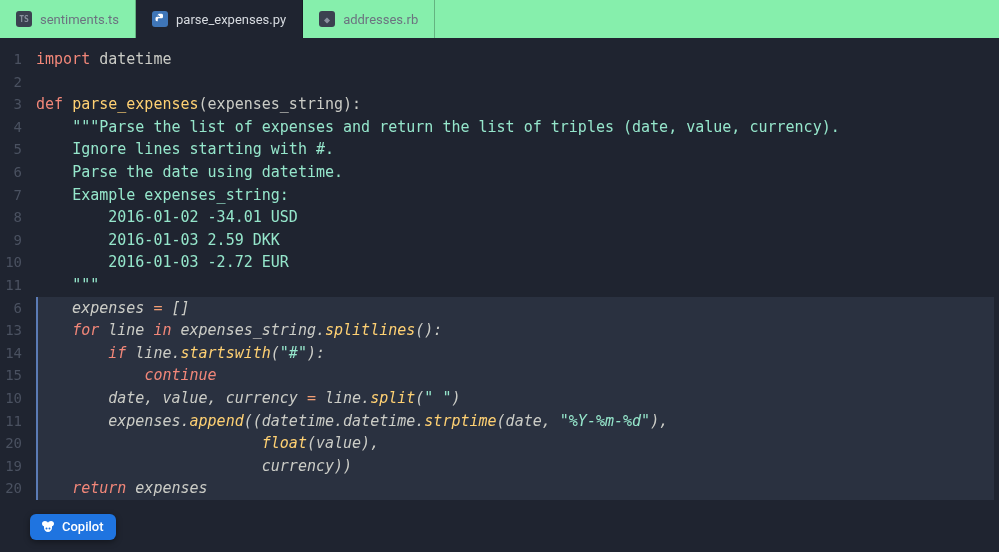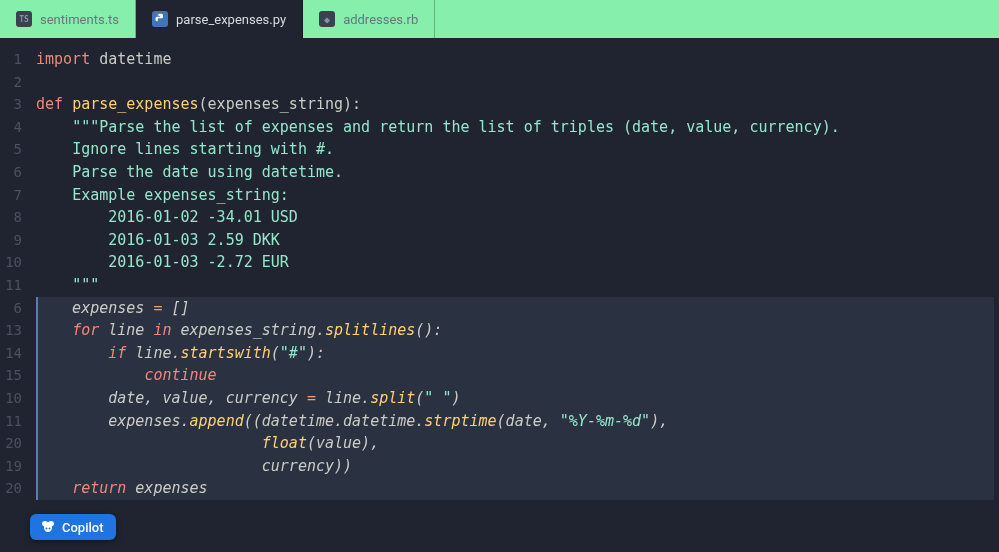--- a/index.html
+++ b/index.html
@@ -102,21 +102,20 @@
     left:30px;
     bottom:12px;
     background:#1f74e0;
     color:#fff;
     font-family: -apple-system, BlinkMacSystemFont, "Segoe UI", Roboto, sans-serif;
     font-size:13px;
     font-weight:500;
     padding:5px 12px 5px 10px;
     border-radius:6px;
     display:flex;
-    align-items:center;
     gap:6px;
     cursor:pointer;
     box-shadow:0 2px 6px rgba(0,0,0,0.4);
   }
   .copilot-badge svg { width:16px; height:16px; }
 </style>
 </head>
 <body>
 
 <div class="tabs">

